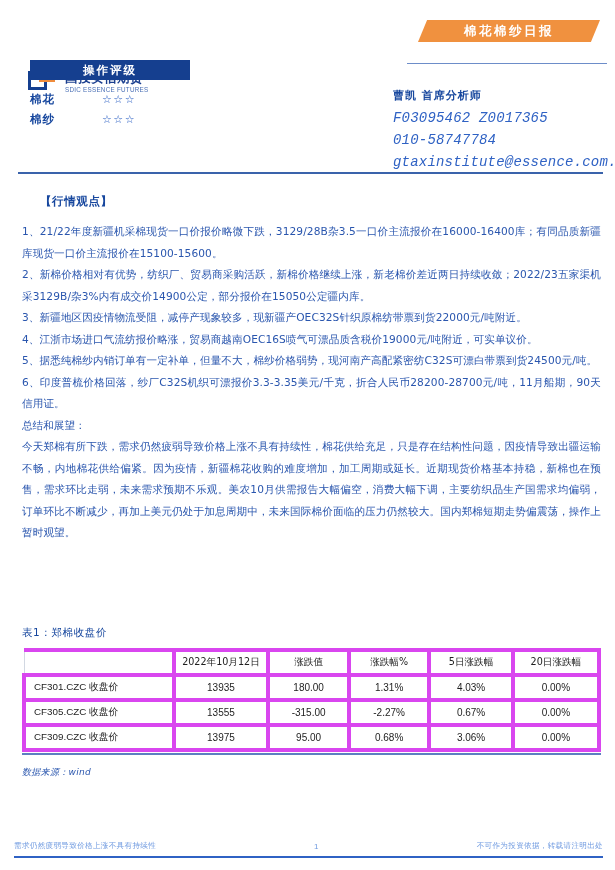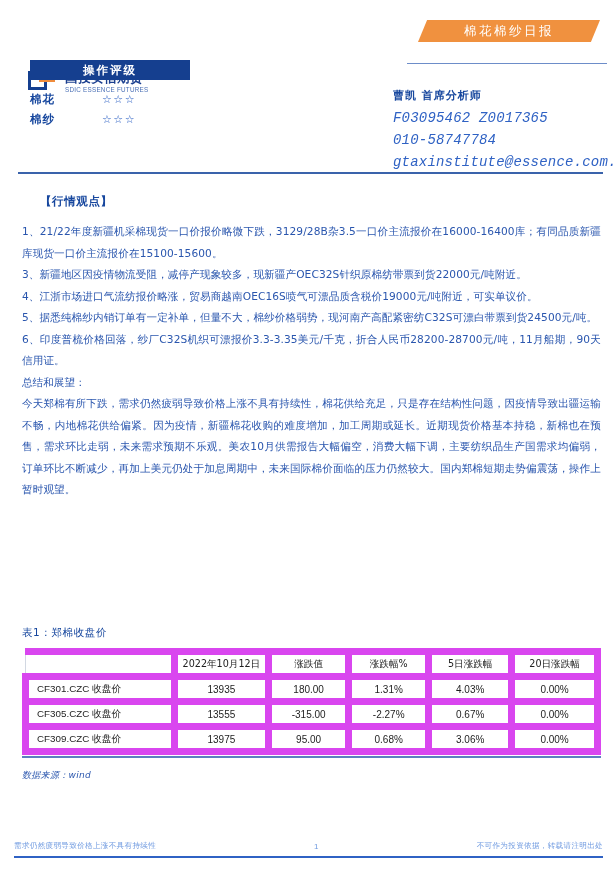--- a/index.html
+++ b/index.html
@@ -128,21 +128,21 @@
   .title-banner {
     position: absolute;
     right: 15px;
     top: 20px;
     width: 182px;
     height: 22px;
     background: #f0913f;
     color: #ffffff;
     font-family: "DejaVu Sans", sans-serif;
     font-size: 12.5px;
-    font-weight: normal;
+    font-weight: bold;
     letter-spacing: 2.5px;
     display: flex;
     align-items: center;
     justify-content: center;
     -webkit-clip-path: polygon(5% 0, 100% 0, 95% 100%, 0 100%);
     clip-path: polygon(5% 0, 100% 0, 95% 100%, 0 100%);
   }
 
   .report-date {
     position: absolute;
@@ -244,21 +244,21 @@
     color: #17479e;
     letter-spacing: 0.6px;
     margin-bottom: 8px;
   }
   table.data {
     border-collapse: collapse;
     width: 100%;
     table-layout: fixed;
   }
   table.data th, table.data td {
-    border: 7px solid #d946ef;
+    border: 4px solid #d946ef;
     height: 25px;
     font-family: "Liberation Sans", sans-serif;
     font-size: 10px;
     color: #1d1d1d;
     text-align: center;
     font-weight: normal;
     padding: 0 2px;
     box-sizing: border-box;
   }
   table.data th {
@@ -359,20 +359,21 @@
       <div class="contact-line">gtaxinstitute@essence.com.cn</div>
     </div>
 
     <div class="header-rule"></div>
   </div>
 
   <div class="content">
     <div class="section-title">【行情观点】</div>
 
     <p class="para">1、21/22年度新疆机采棉现货一口价报价略微下跌，3129/28B杂3.5一口价主流报价在16000-16400库；有同品质新疆库现货一口价主流报价在15100-15600。</p>
+    <p class="para">2、新棉价格相对有优势，纺织厂、贸易商采购活跃，新棉价格继续上涨，新老棉价差近两日持续收敛；2022/23五家渠机采3129B/杂3%内有成交价14900公定，部分报价在15050公定疆内库。</p>
     <p class="para">3、新疆地区因疫情物流受阻，减停产现象较多，现新疆产OEC32S针织原棉纺带票到货22000元/吨附近。</p>
     <p class="para">4、江浙市场进口气流纺报价略涨，贸易商越南OEC16S喷气可漂品质含税价19000元/吨附近，可实单议价。</p>
     <p class="para">5、据悉纯棉纱内销订单有一定补单，但量不大，棉纱价格弱势，现河南产高配紧密纺C32S可漂白带票到货24500元/吨。</p>
     <p class="para">6、印度普梳价格回落，纱厂C32S机织可漂报价3.3-3.35美元/千克，折合人民币28200-28700元/吨，11月船期，90天信用证。</p>
 
     <div class="summary-label">总结和展望：</div>
     <p class="para">今天郑棉有所下跌，需求仍然疲弱导致价格上涨不具有持续性，棉花供给充足，只是存在结构性问题，因疫情导致出疆运输不畅，内地棉花供给偏紧。因为疫情，新疆棉花收购的难度增加，加工周期或延长。近期现货价格基本持稳，新棉也在预售，需求环比走弱，未来需求预期不乐观。美农10月供需报告大幅偏空，消费大幅下调，主要纺织品生产国需求均偏弱，订单环比不断减少，再加上美元仍处于加息周期中，未来国际棉价面临的压力仍然较大。国内郑棉短期走势偏震荡，操作上暂时观望。</p>
   </div>
 
   <div class="table-wrap">

